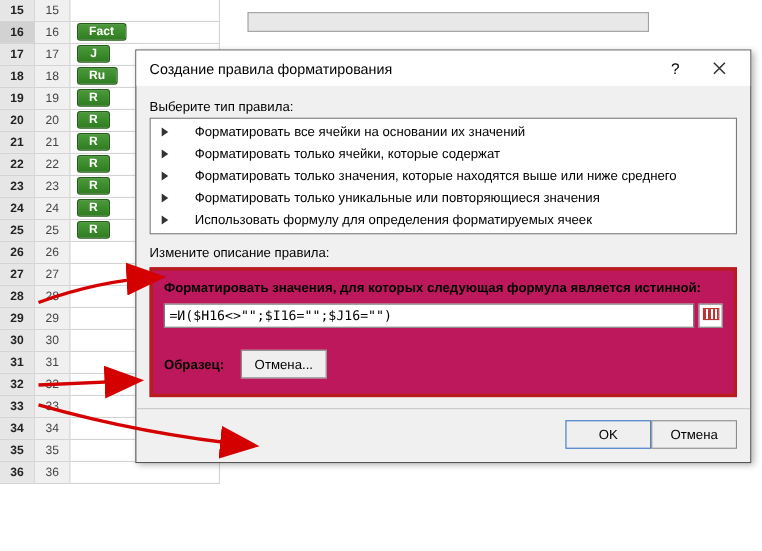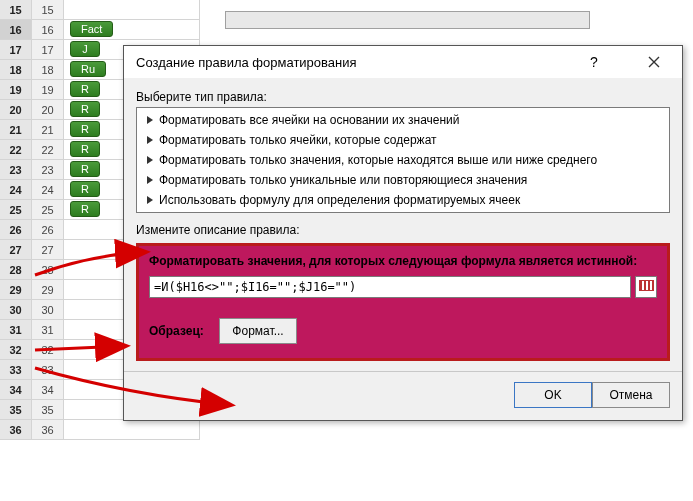--- a/index.html
+++ b/index.html
@@ -34,21 +34,21 @@
     background: #f0f0f0;
   }
   .rh-a { font-weight: 600; color: #222; background:#e6e6e6;}
   .row.sel .rh-a { background: #d2d2d2; }
   .cellA { flex:1; border-right:1px solid #d4d4d4; }
   .pill {
     display:inline-block;
     margin: 1px 0 0 6px;
     background: linear-gradient(#4a9a3a,#2e7d20);
     color:#fff;
-    font-weight:400;
+    font-weight:700;
     font-size:11px;
     padding: 1px 10px;
     border-radius: 3px;
     border: 1px solid #245d17;
     min-width: 30px;
     text-align:center;
   }
   .formula-bar {
     position:absolute;
     left: 225px; top: 11px;
@@ -65,41 +65,40 @@
     border: 1px solid #555;
     box-shadow: 2px 2px 6px rgba(0,0,0,.3);
   }
   .titlebar {
     background:#fff;
     height: 32px;
     display:flex;
     align-items:center;
     padding: 0 8px 0 12px;
     font-size: 13px;
-    gap: 20px;
   }
   .titlebar .t { flex:1; }
   .titlebar .tbtn {
     width: 40px; height: 26px;
     display:flex; align-items:center; justify-content:center;
     font-size: 14px;
   }
   .body { padding: 8px 12px 10px 12px; }
   .lbl { font-size: 12px; margin: 4px 0 3px 0; }
   .rulelist {
     border: 1px solid #7a7a7a;
     background:#fff;
     padding: 2px 0;
   }
   .ruleitem {
     padding: 3px 6px 3px 10px;
     font-size: 12px;
     display:flex;
     align-items:center;
-    gap: 6px;
+    gap: 24px;
     cursor: default;
   }
   .tri {
     width:0;height:0;
     border-top:4px solid transparent;
     border-bottom:4px solid transparent;
     border-left:6px solid #333;
   }
   .editbox {
     border:3px solid #b91c1c;
@@ -327,21 +326,21 @@
     <div class="lbl" style="margin-top:10px">Измените описание правила:</div>
 
     <div class="editbox">
       <div class="bold">Форматировать значения, для которых следующая формула является истинной:</div>
       <div class="formula-row">
         <input class="formula-input" value="=И($H16&lt;&gt;&quot;&quot;;$I16=&quot;&quot;;$J16=&quot;&quot;)" style="">
         <div class="pick"></div>
       </div>
       <div class="preview-row">
         <div class="plbl">Образец:</div>
-        <button class="btn">Формат...</button>
+        <button class="btn">Отмена...</button>
       </div>
     </div>
   </div>
   <div class="divider"></div>
   <div class="footer">
     <button class="btn primary">OK</button>
     <button class="btn">Отмена</button>
   </div>
 </div>
 

